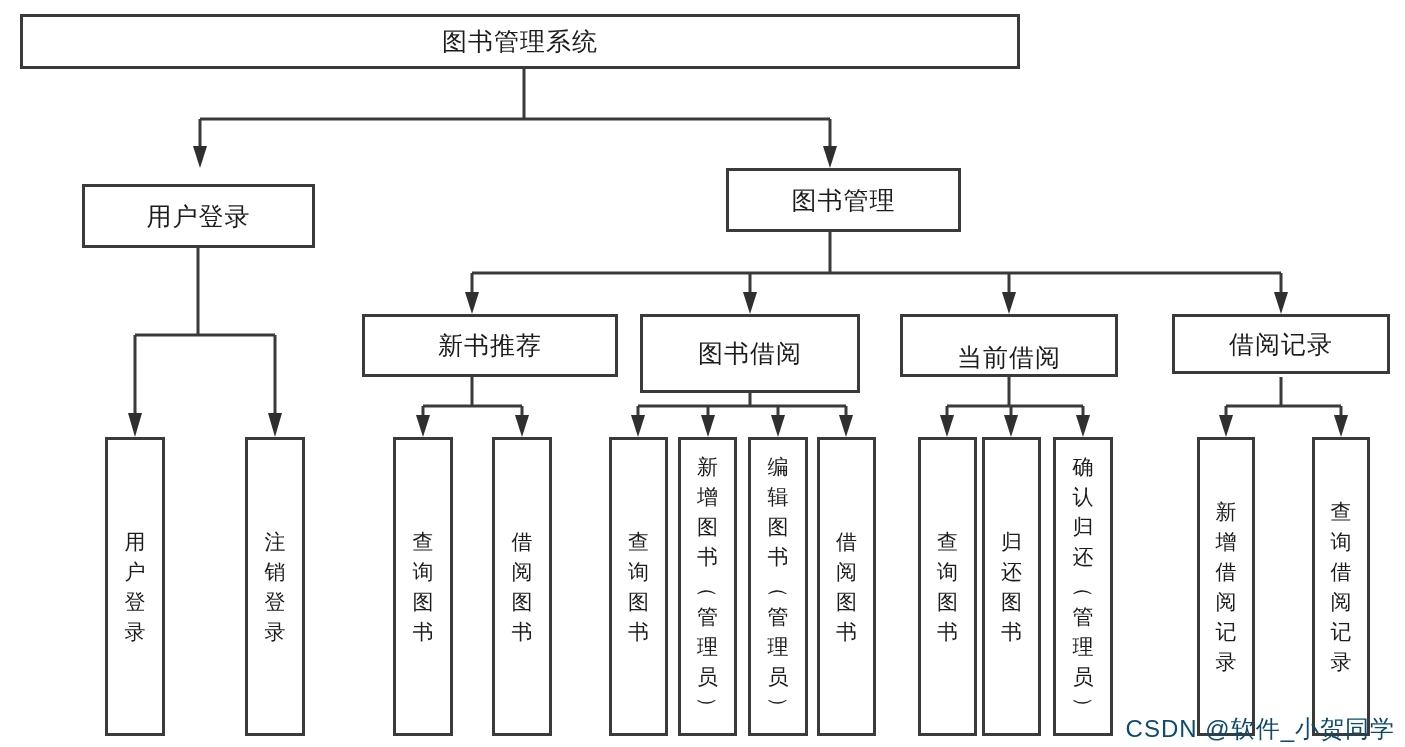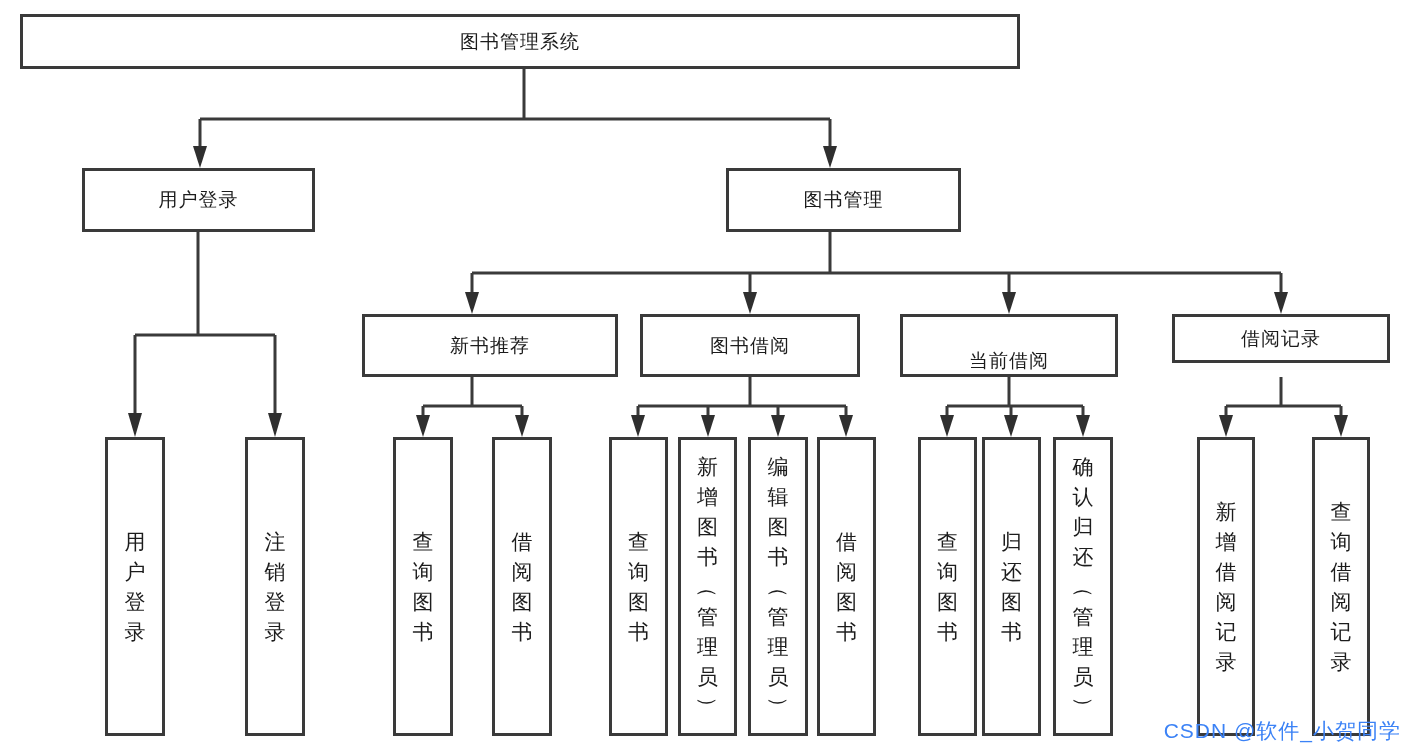--- a/index.html
+++ b/index.html
@@ -20,21 +20,21 @@
   .box {
     position: absolute;
     box-sizing: border-box;
     border: 3px solid #3a3a3a;
     background: #ffffff;
     display: flex;
     align-items: center;
     justify-content: center;
   }
   .h-label {
-    font-size: 19px;
+    font-size: 25px;
     color: #1c1c1c;
     letter-spacing: 1px;
     white-space: nowrap;
   }
   .v-label {
     display: flex;
     flex-direction: column;
     align-items: center;
     justify-content: center;
     font-size: 21px;
@@ -42,24 +42,24 @@
   }
   .vchar {
     display: block;
     height: 30px;
     line-height: 30px;
     text-align: center;
   }
   .vchar.rot { transform: rotate(90deg); }
   .watermark {
     position: absolute;
-    right: 4px;
+    right: 10px;
     bottom: 2px;
-    font-size: 21px;
-    color: #3b82f6;
+    font-size: 24px;
+    color: #0c4a6e;
     letter-spacing: 1px;
     white-space: nowrap;
   }
 </style>
 </head>
 <body>
 
 <div class="stage">
 
   <svg class="connectors" viewBox="0 0 1405 747" xmlns="http://www.w3.org/2000/svg">
@@ -99,37 +99,37 @@
       <polygon points="1076,415 1090,415 1083,437"></polygon>
       <polygon points="1219,415 1233,415 1226,437"></polygon>
       <polygon points="1334,415 1348,415 1341,437"></polygon>
     </g>
   </svg>
 
   <div class="box" style="left:20px; top:14px; width:1000px; height:55px;">
     <span class="h-label">图书管理系统</span>
   </div>
 
-  <div class="box" style="left:82px; top:168px; width:233px; height:64px;font-family:Liberation Serif, serif;">
+  <div class="box" style="left:82px; top:184px; width:233px; height:64px;font-family:Liberation Serif, serif;">
     <span class="h-label">用户登录</span>
   </div>
   <div class="box" style="left:712px; top:168px; width:235px; height:64px;margin-left:14px;">
     <span class="h-label">图书管理</span>
   </div>
 
   <div class="box" style="left:362px; top:314px; width:256px; height:63px;">
     <span class="h-label">新书推荐</span>
   </div>
-  <div class="box" style="left:640px; top:314px; width:220px; height:63px;text-align:center;">
+  <div class="box" style="left:640px; top:314px; width:220px; height:79px;text-align:center;">
     <span class="h-label">图书借阅</span>
   </div>
   <div class="box" style="left:900px; top:314px; width:218px; height:63px;align-items:flex-end;">
     <span class="h-label">当前借阅</span>
   </div>
-  <div class="box" style="left:1172px; top:314px; width:218px; height:49px;">
+  <div class="box" style="left:1172px; top:314px; width:218px; height:60px;">
     <span class="h-label">借阅记录</span>
   </div>
 
   <div class="box" style="left:105px; top:437px; width:60px; height:299px;">
     <span class="v-label">
         <span class="vchar">用</span>
         <span class="vchar">户</span>
         <span class="vchar">登</span>
         <span class="vchar">录</span>
       </span>

